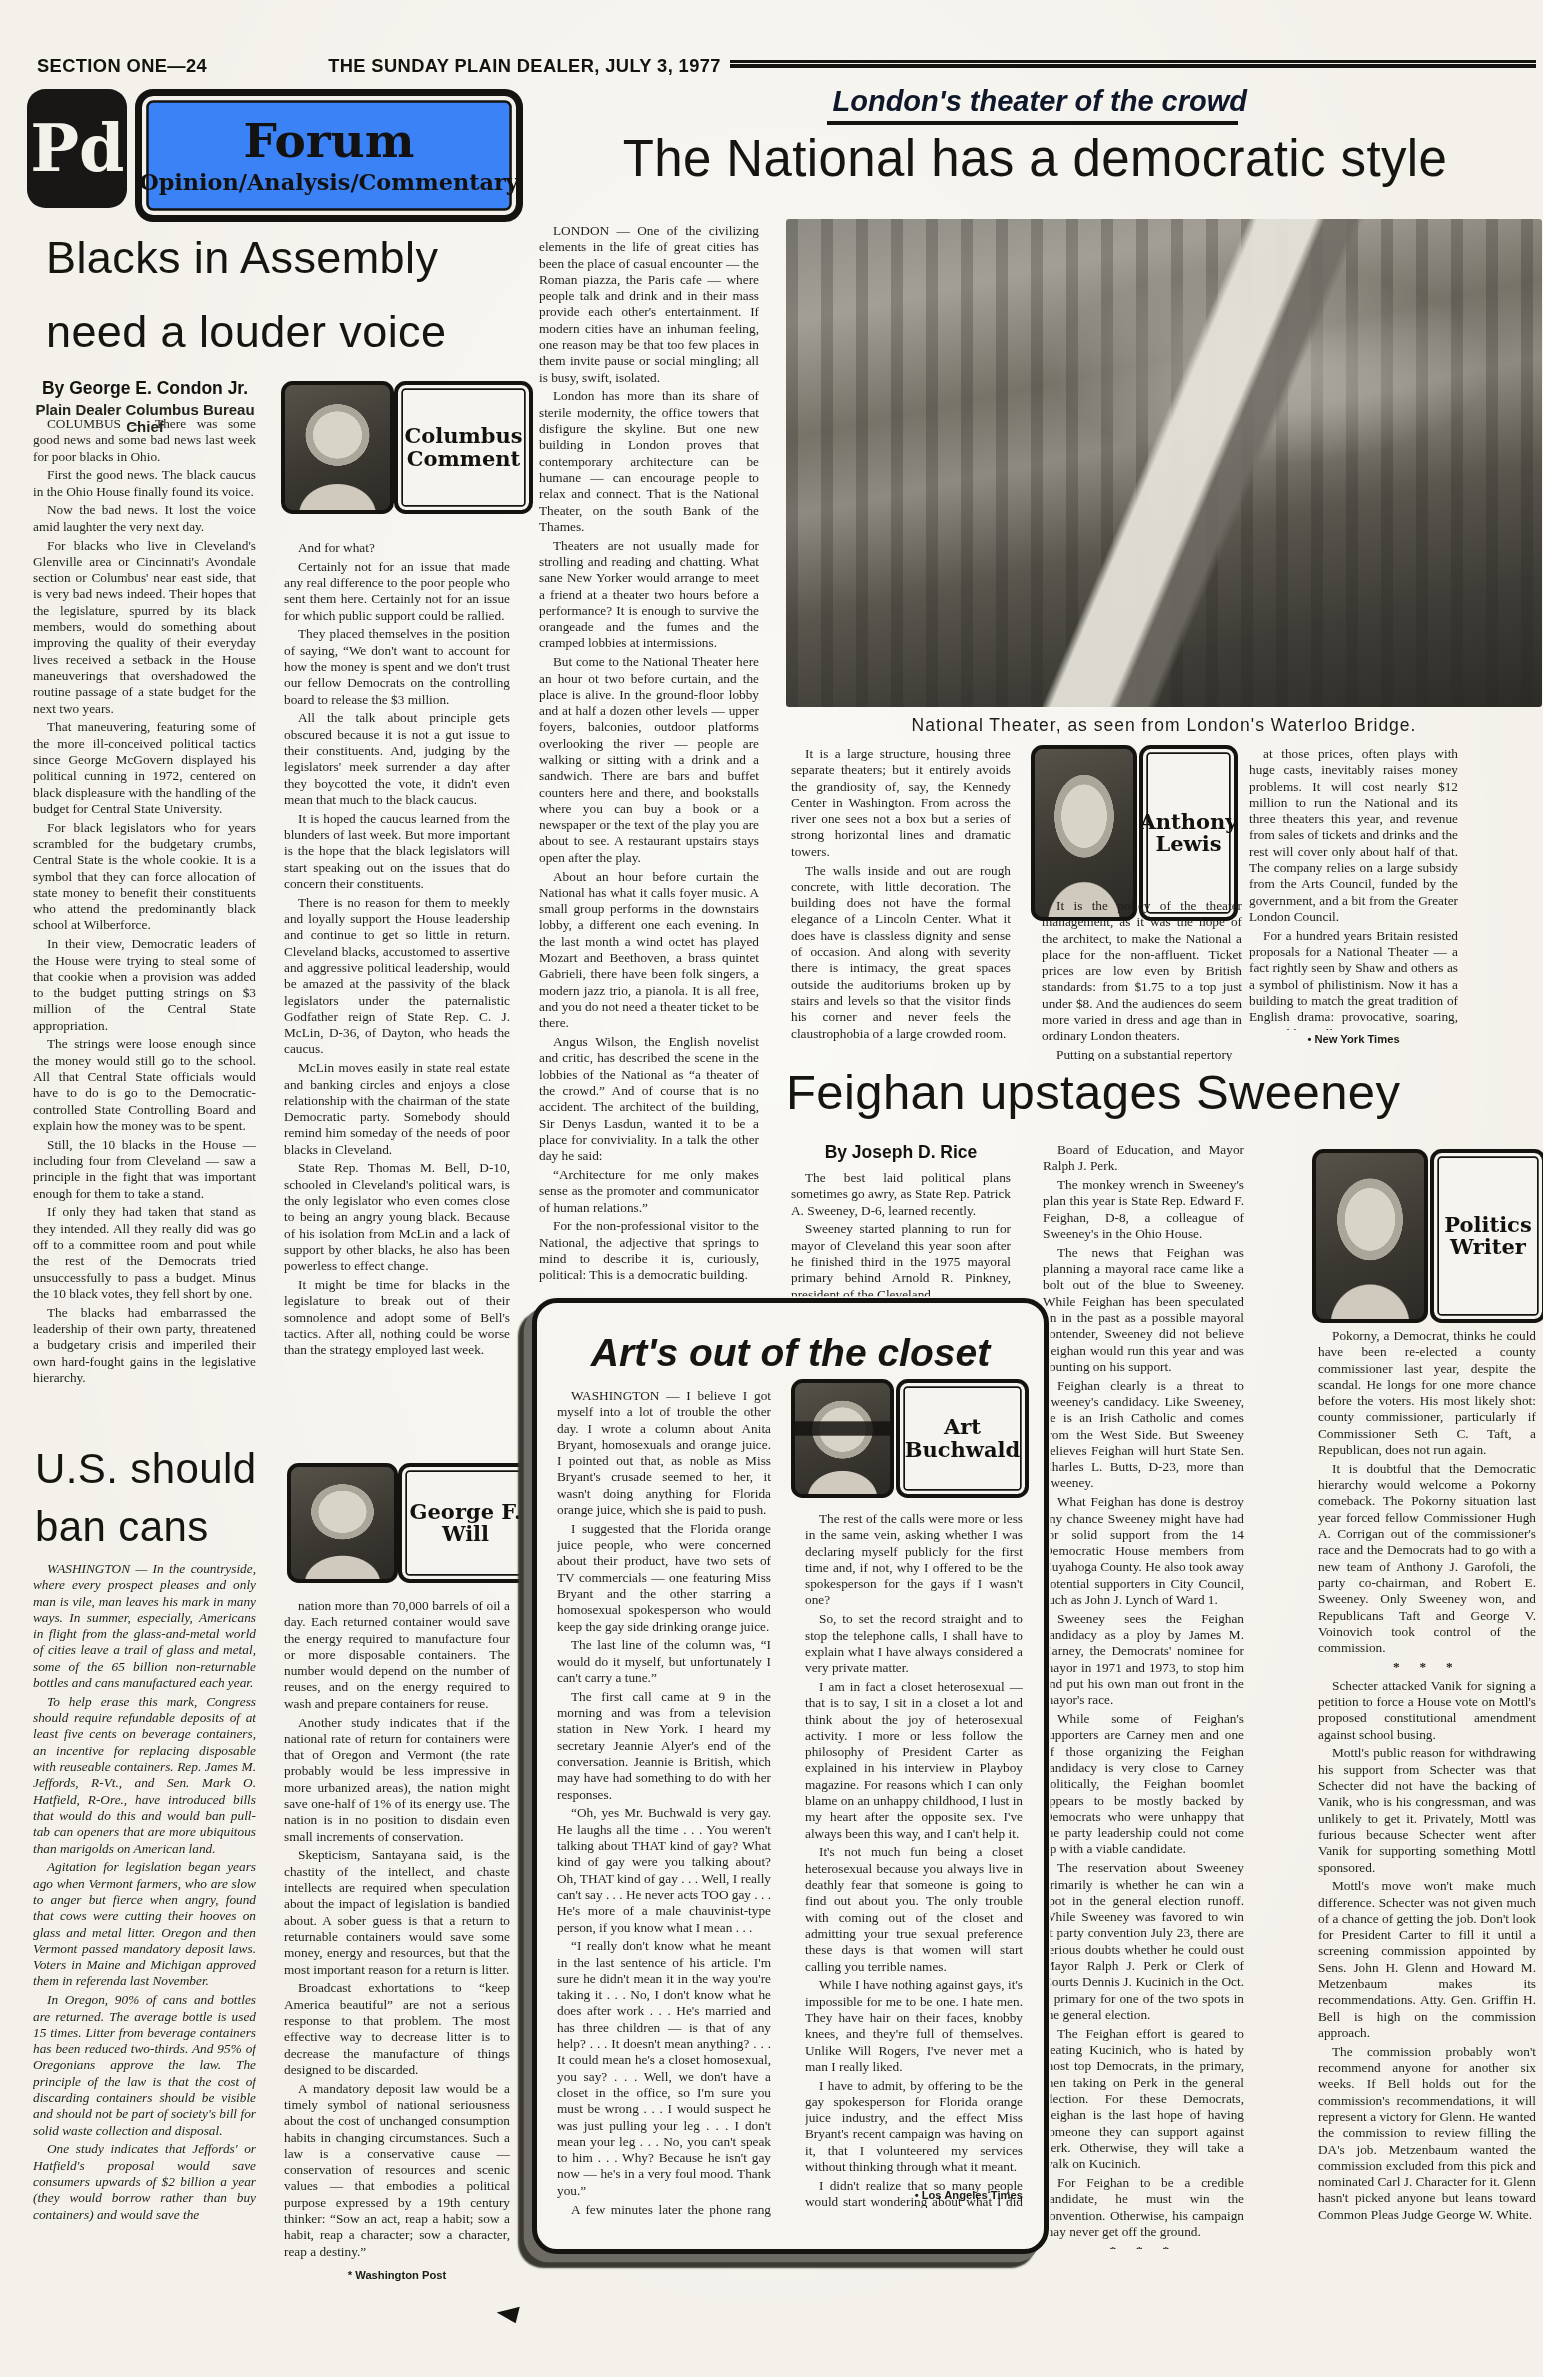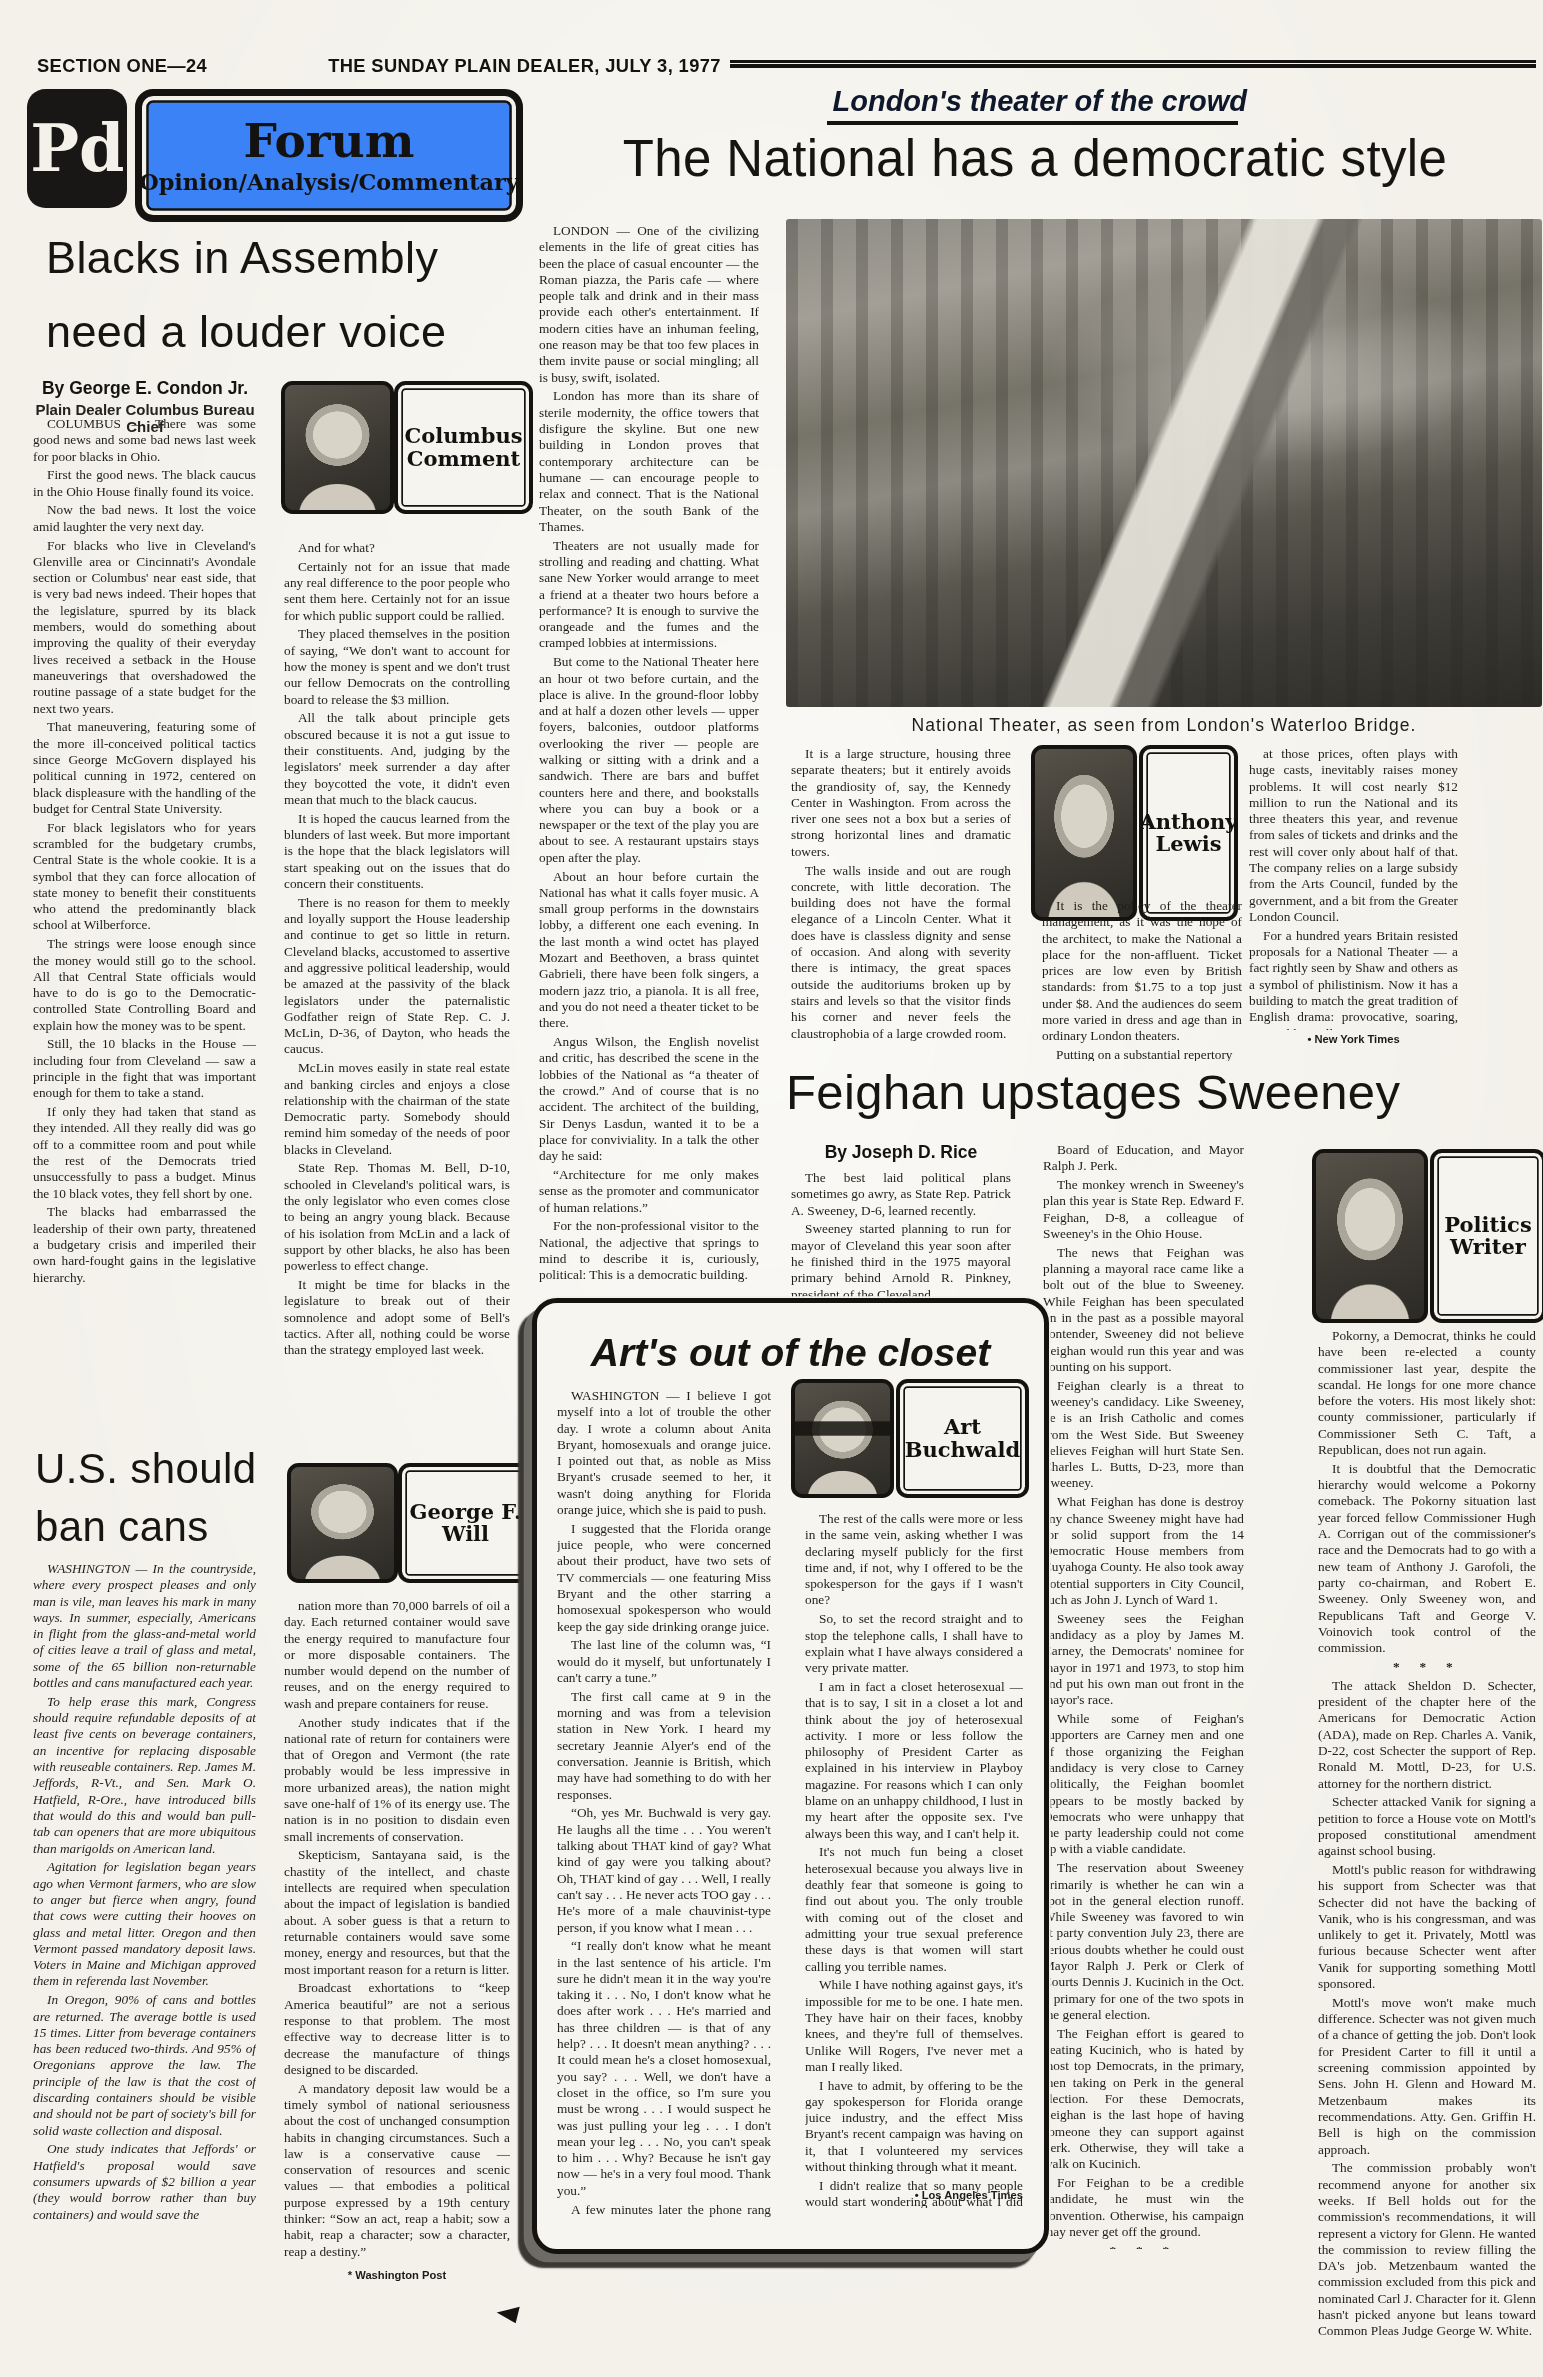--- a/index.html
+++ b/index.html
@@ -136,20 +136,21 @@
   <div>Comment</div>
 </div>
 
 <div class="abs col" style="left:33px;top:416px;width:223px;height:1021px;">
     <p>COLUMBUS — There was some good news and some bad news last week for poor blacks in Ohio.</p>
     <p>First the good news. The black caucus in the Ohio House finally found its voice.</p>
     <p>Now the bad news. It lost the voice amid laughter the very next day.</p>
     <p>For blacks who live in Cleveland's Glenville area or Cincinnati's Avondale section or Columbus' near east side, that is very bad news indeed. Their hopes that the legislature, spurred by its black members, would do something about improving the quality of their everyday lives received a setback in the House maneuverings that overshadowed the routine passage of a state budget for the next two years.</p>
     <p>That maneuvering, featuring some of the more ill-conceived political tactics since George McGovern displayed his political cunning in 1972, centered on black displeasure with the handling of the budget for Central State University.</p>
     <p>For black legislators who for years scrambled for the budgetary crumbs, Central State is the whole cookie. It is a symbol that they can force allocation of state money to benefit their constituents who attend the predominantly black school at Wilberforce.</p>
+    <p>In their view, Democratic leaders of the House were trying to steal some of that cookie when a provision was added to the budget putting strings on $3 million of the Central State appropriation.</p>
     <p>The strings were loose enough since the money would still go to the school. All that Central State officials would have to do is go to the Democratic-controlled State Controlling Board and explain how the money was to be spent.</p>
     <p>Still, the 10 blacks in the House — including four from Cleveland — saw a principle in the fight that was important enough for them to take a stand.</p>
     <p>If only they had taken that stand as they intended. All they really did was go off to a committee room and pout while the rest of the Democrats tried unsuccessfully to pass a budget. Minus the 10 black votes, they fell short by one.</p>
     <p>The blacks had embarrassed the leadership of their own party, threatened a budgetary crisis and imperiled their own hard-fought gains in the legislative hierarchy.</p>
   </div>
 <div class="abs col" style="left:284px;top:540px;width:226px;height:863px;">
     <p>And for what?</p>
     <p>Certainly not for an issue that made any real difference to the poor people who sent them here. Certainly not for an issue for which public support could be rallied.</p>
     <p>They placed themselves in the position of saying, “We don't want to account for how the money is spent and we don't trust our fellow Democrats on the controlling board to release the $3 million.</p>
     <p>All the talk about principle gets obscured because it is not a gut issue to their constituents. And, judging by the legislators' meek surrender a day after they boycotted the vote, it didn't even mean that much to the black caucus.</p>
@@ -208,21 +209,20 @@
 <div class="abs frame portrait" style="left:1312px;top:1149px;width:108px;height:166px;"></div>
 <div class="abs namebox" style="left:1430px;top:1149px;width:108px;height:166px;">
   <div>Politics</div>
   <div>Writer</div>
 </div>
 
 <div class="abs col" style="left:1318px;top:1328px;width:218px;height:1039px;">
     <p>Pokorny, a Democrat, thinks he could have been re-elected a county commissioner last year, despite the scandal. He longs for one more chance before the voters. His most likely shot: county commissioner, particularly if Commissioner Seth C. Taft, a Republican, does not run again.</p>
     <p>It is doubtful that the Democratic hierarchy would welcome a Pokorny comeback. The Pokorny situation last year forced fellow Commissioner Hugh A. Corrigan out of the commissioner's race and the Democrats had to go with a new team of Anthony J. Garofoli, the party co-chairman, and Robert E. Sweeney. Only Sweeney won, and Republicans Taft and George V. Voinovich took control of the commission.</p>
     <p class="stars">* * *</p>
-    <p>The attack Sheldon D. Schecter, president of the chapter here of the Americans for Democratic Action (ADA), made on Rep. Charles A. Vanik, D-22, cost Schecter the support of Rep. Ronald M. Mottl, D-23, for U.S. attorney for the northern district.</p>
     <p>Schecter attacked Vanik for signing a petition to force a House vote on Mottl's proposed constitutional amendment against school busing.</p>
     <p>Mottl's public reason for withdrawing his support from Schecter was that Schecter did not have the backing of Vanik, who is his congressman, and was unlikely to get it. Privately, Mottl was furious because Schecter went after Vanik for supporting something Mottl sponsored.</p>
     <p>Mottl's move won't make much difference. Schecter was not given much of a chance of getting the job. Don't look for President Carter to fill it until a screening commission appointed by Sens. John H. Glenn and Howard M. Metzenbaum makes its recommendations. Atty. Gen. Griffin H. Bell is high on the commission approach.</p>
     <p>The commission probably won't recommend anyone for another six weeks. If Bell holds out for the commission's recommendations, it will represent a victory for Glenn. He wanted the commission to review filling the DA's job. Metzenbaum wanted the commission excluded from this pick and nominated Carl J. Character for it. Glenn hasn't picked anyone but leans toward Common Pleas Judge George W. White.</p>
   </div>
 
 <div class="abs buchwald-box" style="left:532px;top:1298px;width:507px;height:946px;">
   <div class="abs buch-head" style="left:0;top:28px;width:507px;">Art's out of the closet</div>
   <div class="abs col" style="left:20px;top:85px;width:214px;height:831px;">
       <p>WASHINGTON — I believe I got myself into a lot of trouble the other day. I wrote a column about Anita Bryant, homosexuals and orange juice. I pointed out that, as noble as Miss Bryant's crusade seemed to her, it wasn't doing anything for Florida orange juice, which she is paid to push.</p>

